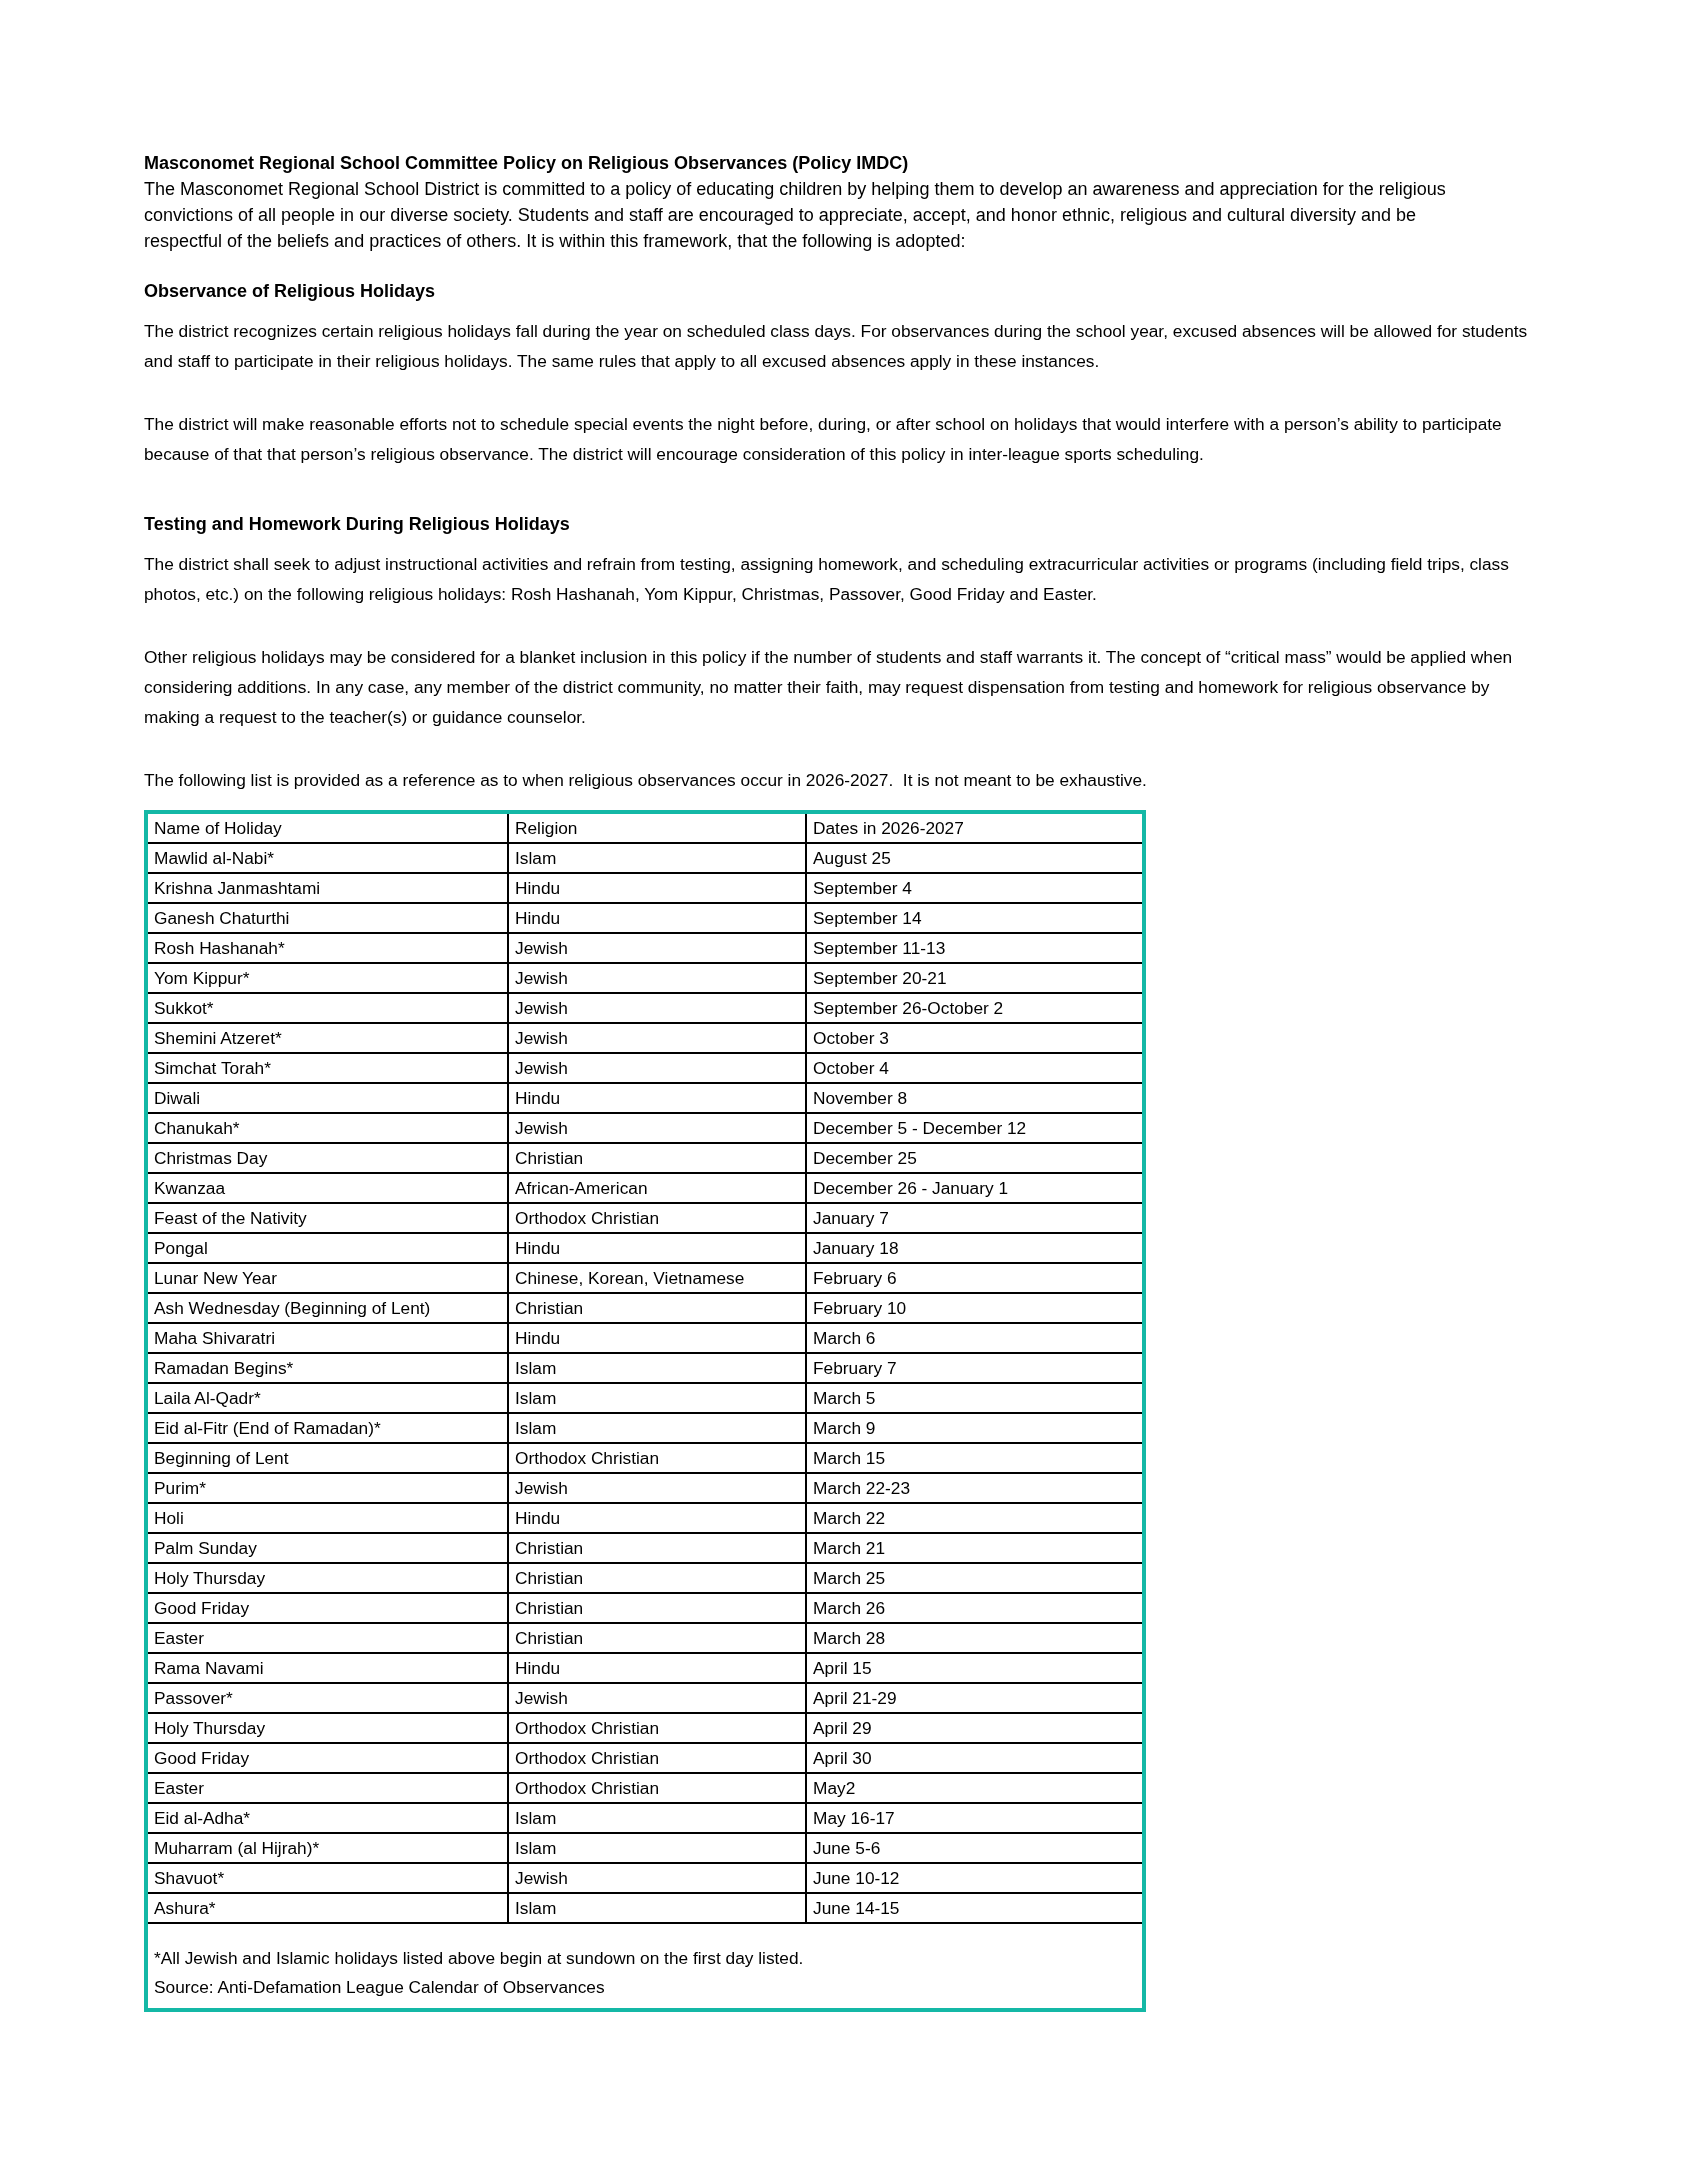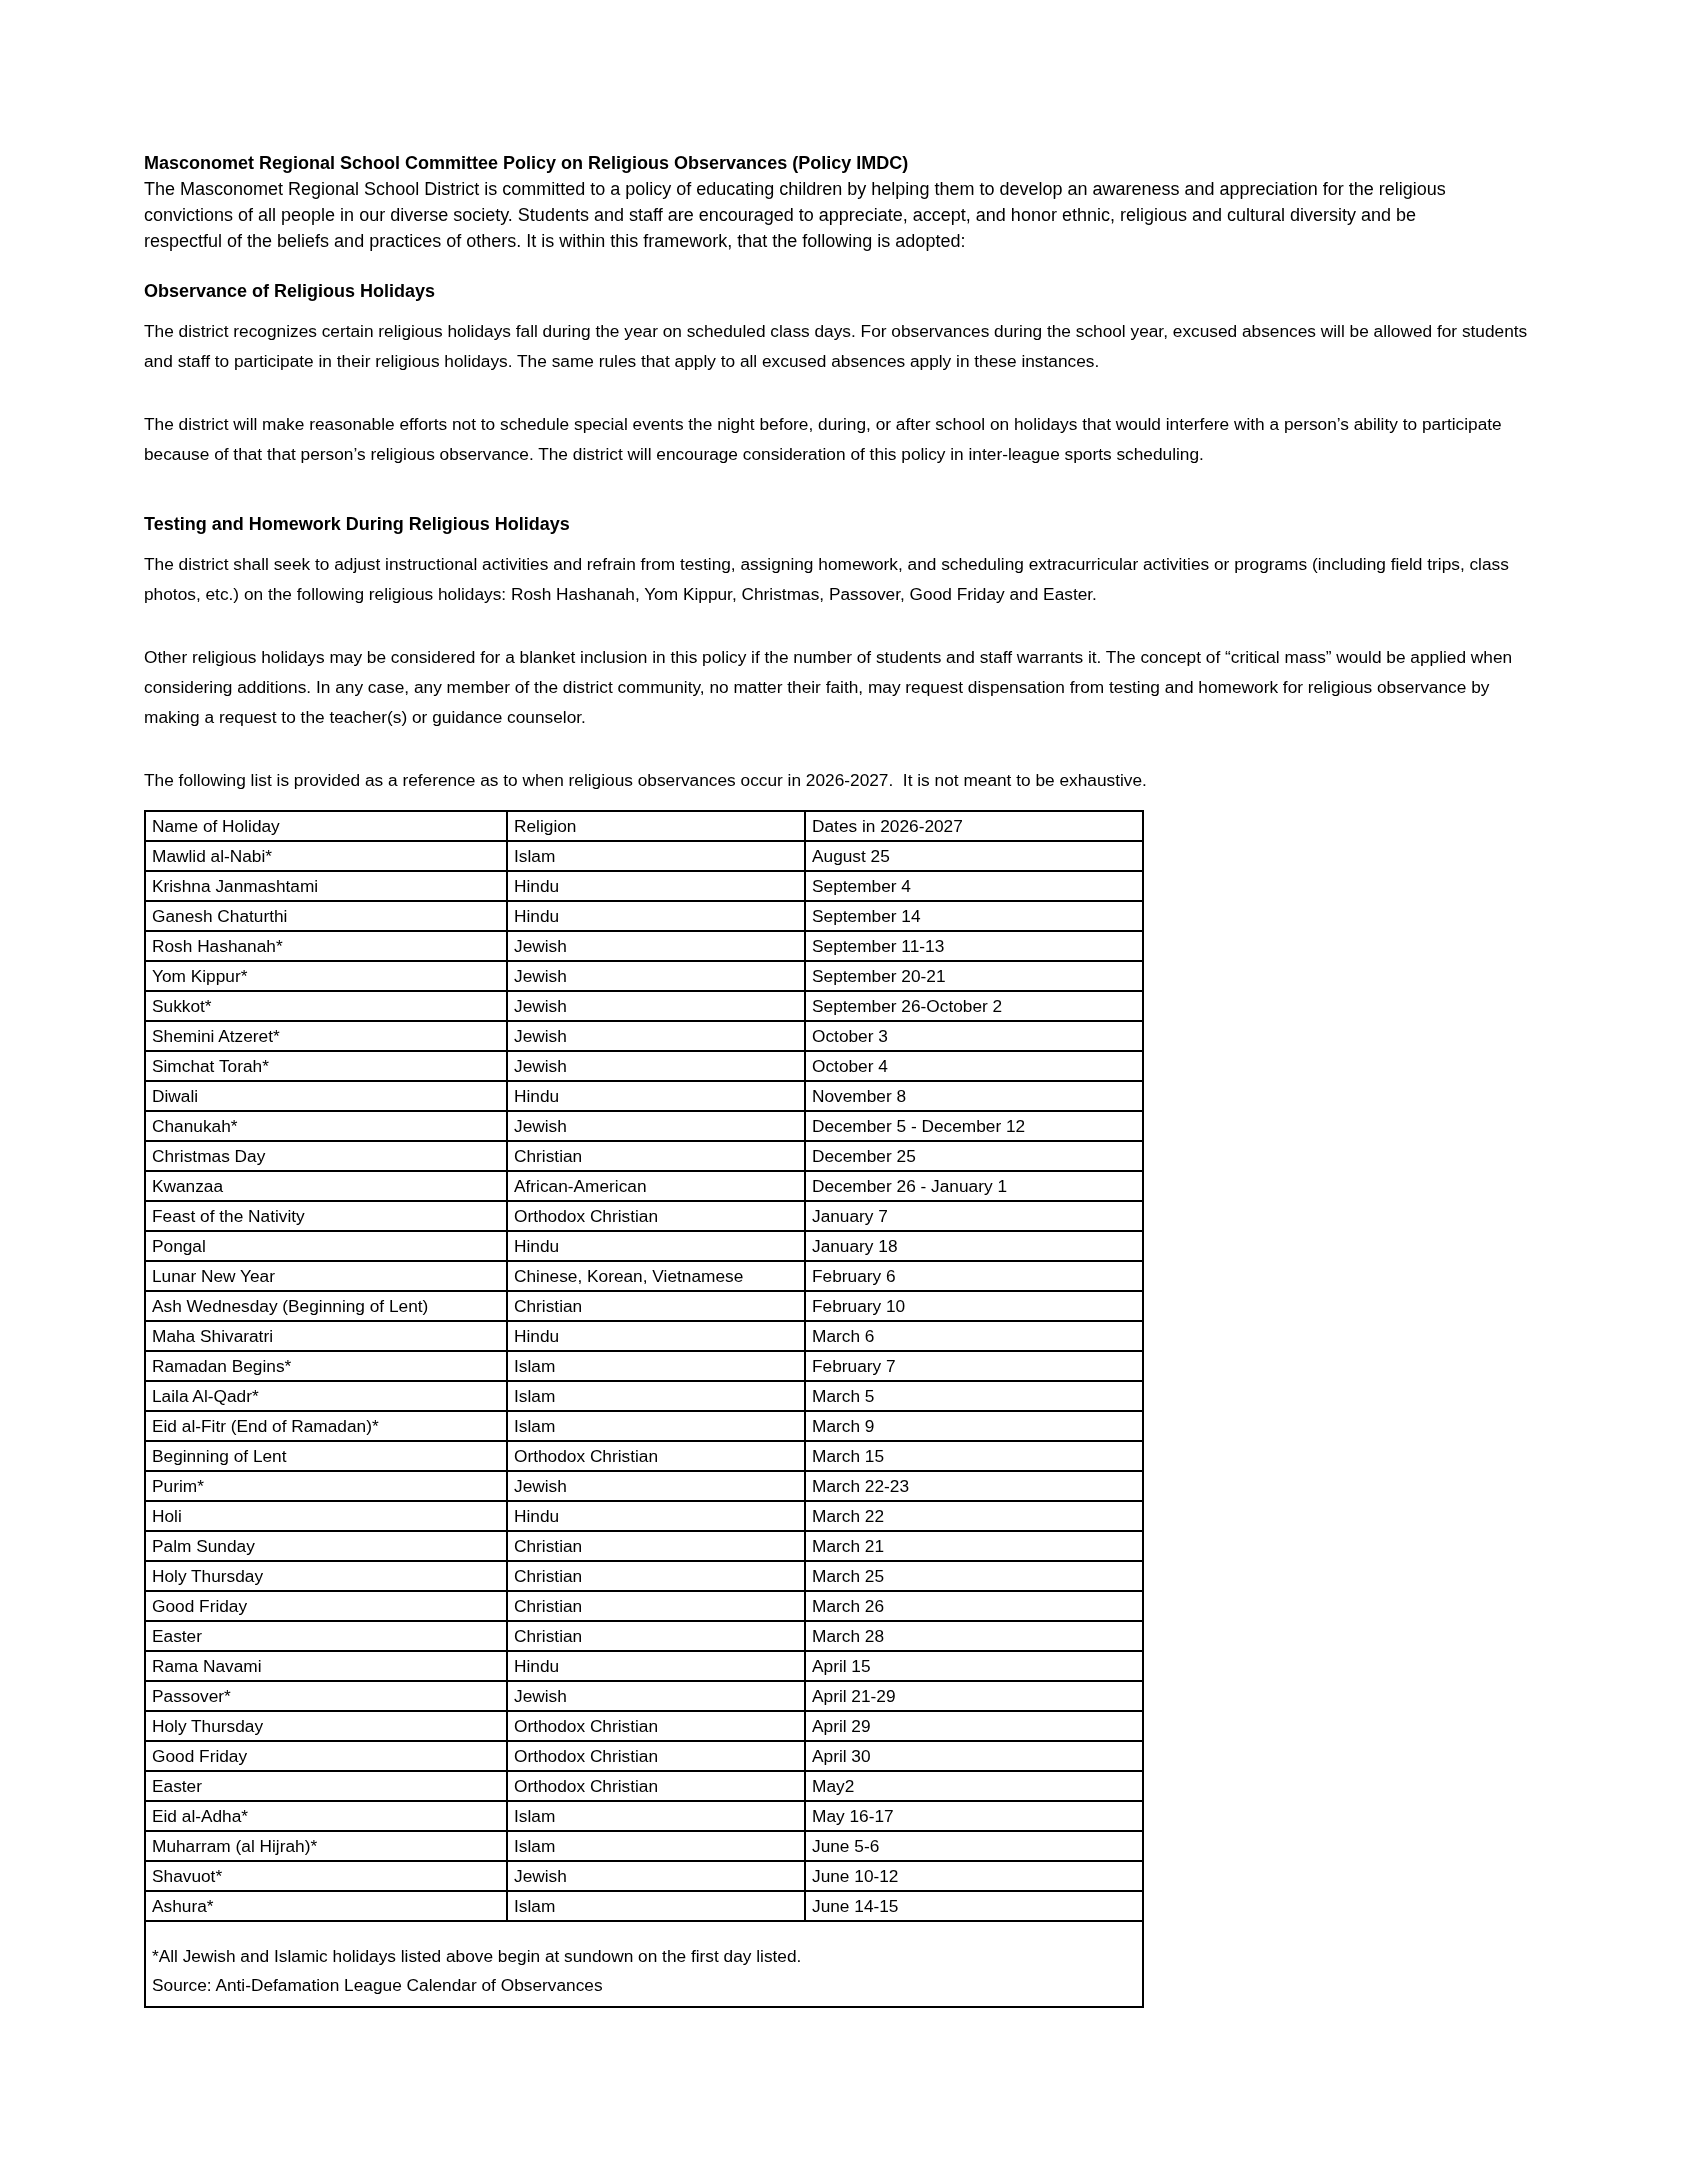--- a/index.html
+++ b/index.html
@@ -47,21 +47,21 @@
     font-size: 17.3px;
     line-height: 30px;
     max-width: 1386px;
     margin-top: 33px;
   }
   table.holidays {
     margin-top: 15px;
     border-collapse: collapse;
     table-layout: fixed;
     width: 998px;
-    border: 2px solid #14b8a6;
+    border: 4px solid #14b8a6;
   }
   table.holidays col.c1 { width: 362px; }
   table.holidays col.c2 { width: 298px; }
   table.holidays col.c3 { width: 338px; }
   table.holidays th,
   table.holidays td {
     border: 2px solid #000000;
     font-size: 17.3px;
     font-weight: normal;
     text-align: left;

